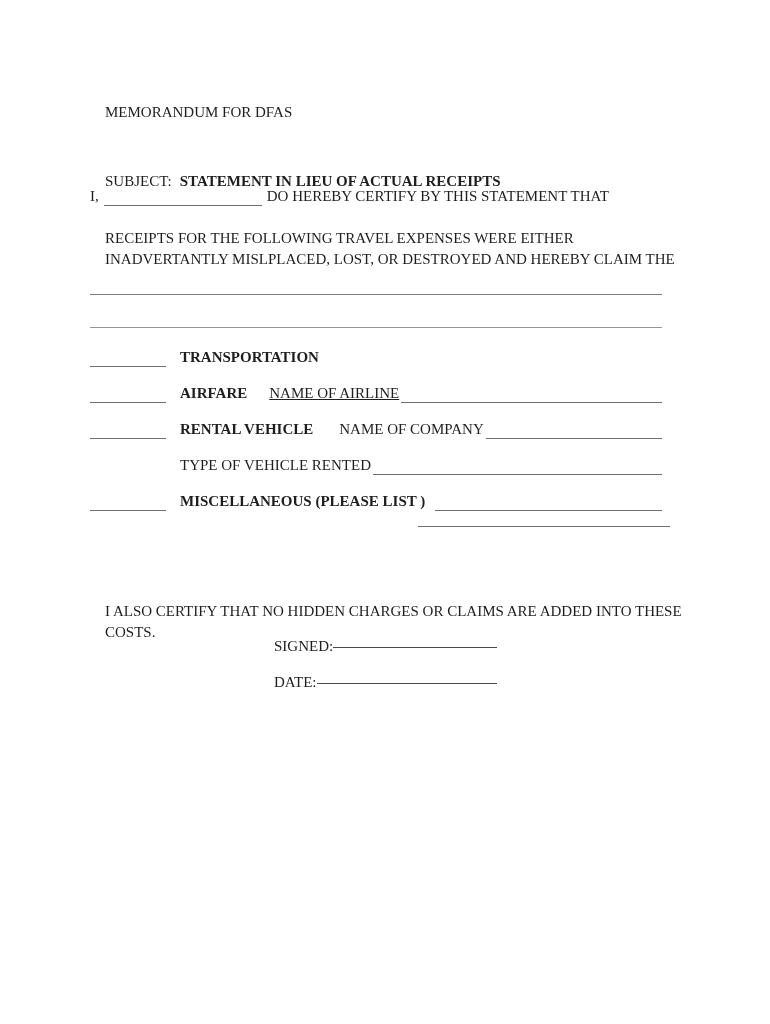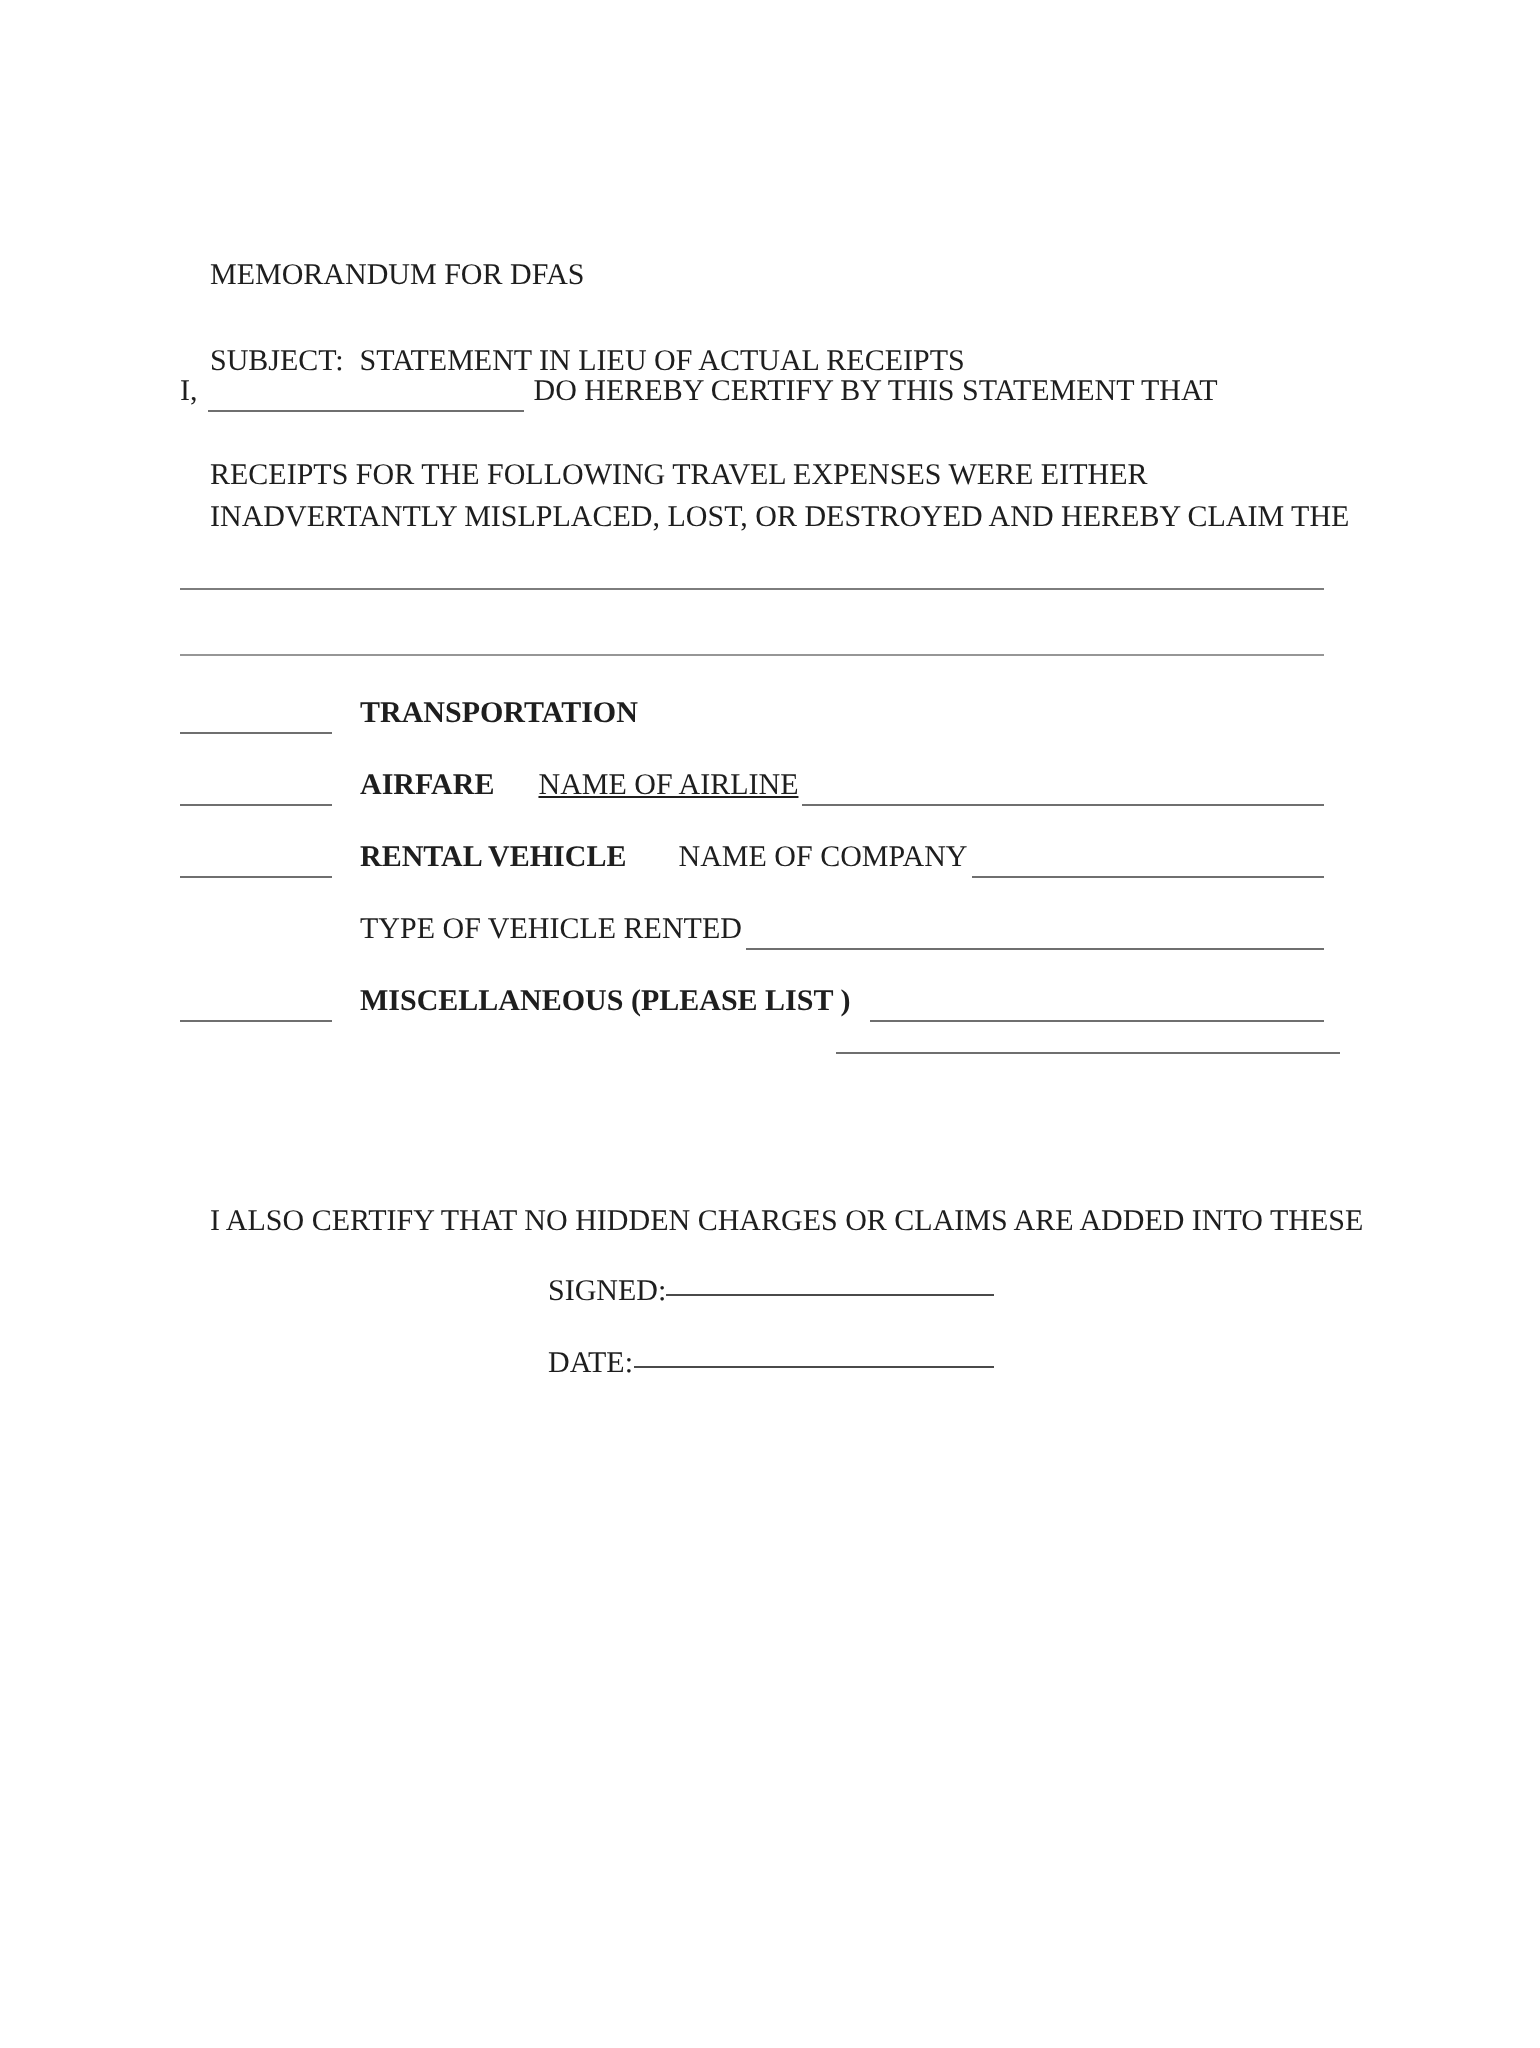--- a/index.html
+++ b/index.html
@@ -39,41 +39,41 @@
   .w76  { width: 76px; }
   .w100 { width: 100px; }
   .w158 { width: 158px; }
   .rule {
     position: absolute;
     left: 90px;
     width: 572px;
     height: 0;
     border-top: 1.8px solid #7d7d7d;
   }
-  .bold { font-weight: normal; margin-top: 33px; }
+  .bold { font-weight: bold; margin-top: 33px; }
   .ml8  { margin-left: 8px; }
   .ml14 { margin-left: 14px; font-weight: bold; }
   .ml22 { margin-left: 22px; text-decoration: underline; }
   .ml26 { margin-left: 26px; }
   .sp90  { width: 90px;  flex: 0 0 auto; }
   .sp184 { width: 184px; flex: 0 0 auto; }
   .sp328 { width: 328px; flex: 0 0 auto; }
   .blank-gap { margin-left: 5px; margin-right: 5px; }
   .amt-gap { margin-left: 2px; margin-right: 6px; }
   .fill-gap2  { margin-left: 2px; }
   .fill-gap10 { margin-left: 10px; }
   .sigrow { width: 407px; align-items: center; }
   .sig-fill { border-bottom: 1.6px solid #4a4a4a; }
 </style>
 </head>
 <body>
 
 <div class="page">
 
-  <div class="line" style="top:107px">
+  <div class="line" style="top:81px">
     <span>MEMORANDUM FOR DFAS</span>
   </div>
 
   <div class="line" style="top:150px">
     <span>SUBJECT:</span><span class="bold ml8">STATEMENT IN LIEU OF ACTUAL RECEIPTS</span>
   </div>
 
   <div class="row" style="top:186px">
     <span class="lbl">I,</span>
     <span class="fill w158 blank-gap"></span>
@@ -121,20 +121,23 @@
   </div>
 
   <div class="row" style="top:524px; width:580px">
     <span class="sp328"></span>
     <span class="fill flex"></span>
   </div>
 
   <div class="line" style="top:580px">
     <span>I ALSO CERTIFY THAT NO HIDDEN CHARGES OR CLAIMS ARE ADDED INTO THESE</span>
   </div>
+  <div class="line" style="top:601px">
+    <span>COSTS.</span>
+  </div>
 
   <div class="row sigrow" style="top:636px">
     <span class="sp184"></span>
     <span class="lbl">SIGNED:</span>
     <span class="fill flex sig-fill"></span>
   </div>
 
   <div class="row sigrow" style="top:672px">
     <span class="sp184"></span>
     <span class="lbl">DATE:</span>

